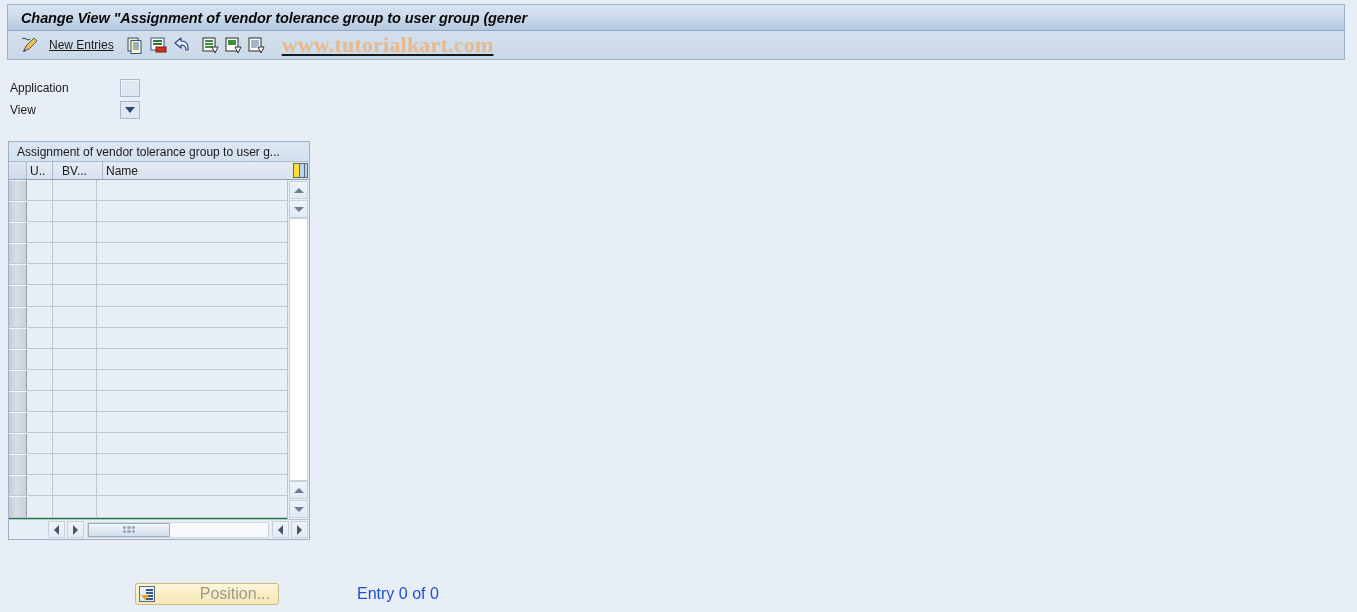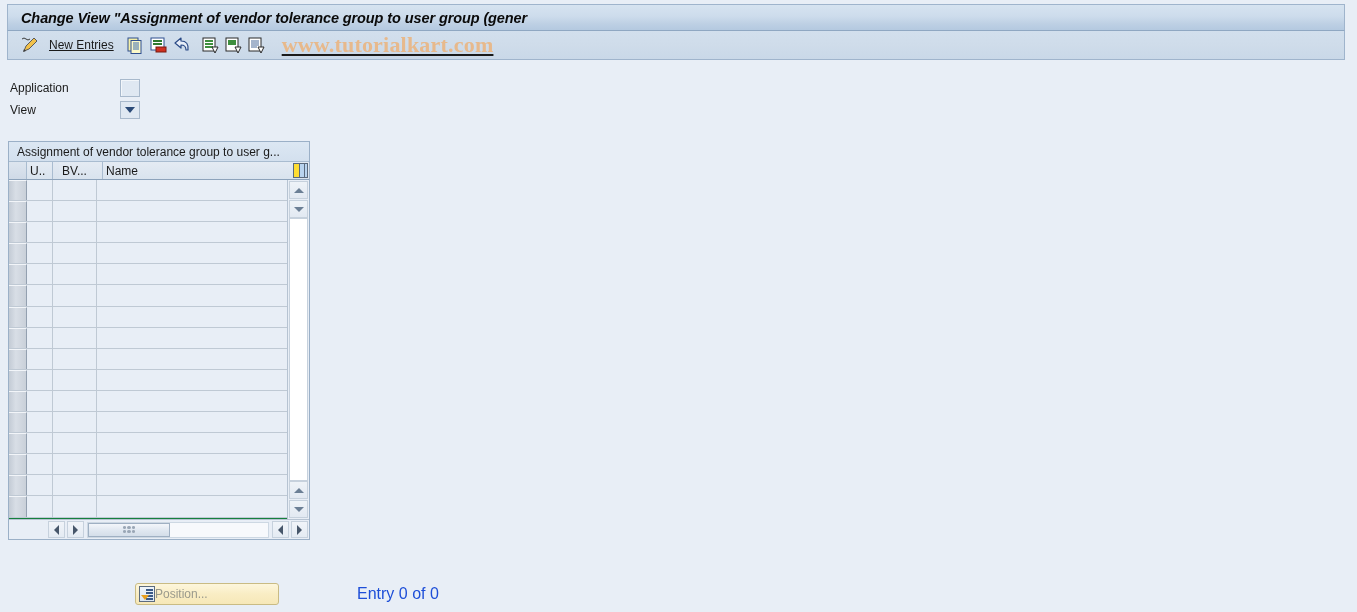--- a/index.html
+++ b/index.html
@@ -388,24 +388,24 @@
     content: "";
     position: absolute;
     left: 1px; bottom: 1px;
     width: 0; height: 0;
     border-left: 4px solid transparent;
     border-right: 4px solid transparent;
     border-top: 5px solid #e8a020;
   }
   .pos-label {
     flex: 1;
-    text-align: left;
-    font-size: 12px;
+    text-align: right;
+    font-size: 16px;
     color: #9a9a8c;
-    padding-right: 16px;
+    padding-right: 8px;
     white-space: nowrap;
   }
   .entry-status {
     margin-left: 78px;
     font-size: 16px;
     color: #1d4ed8;
     white-space: nowrap;
   }
 </style>
 </head>

